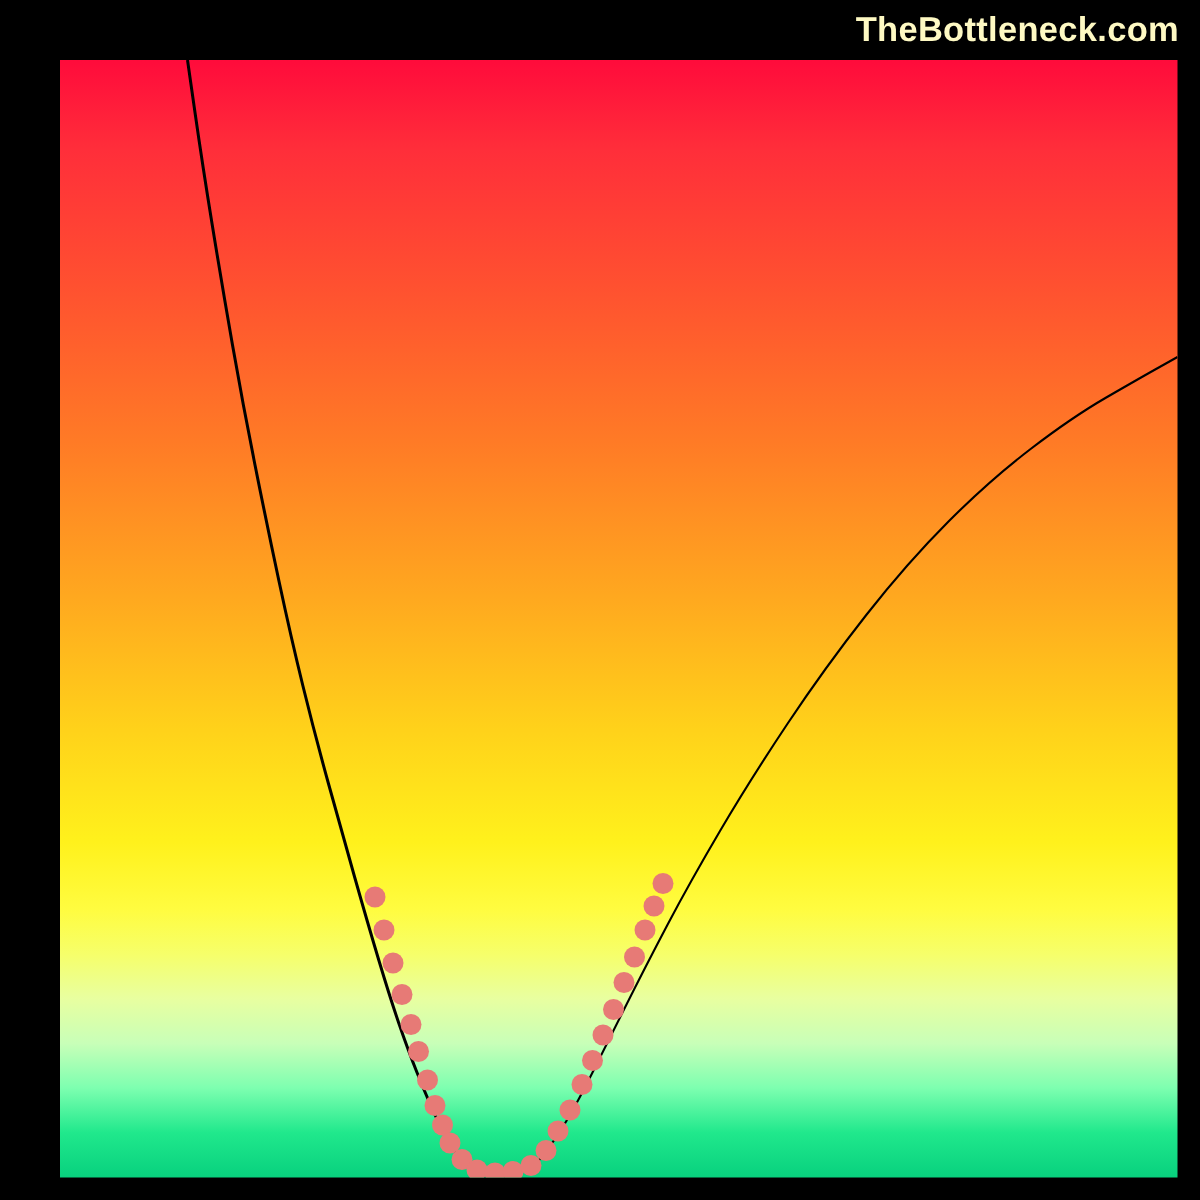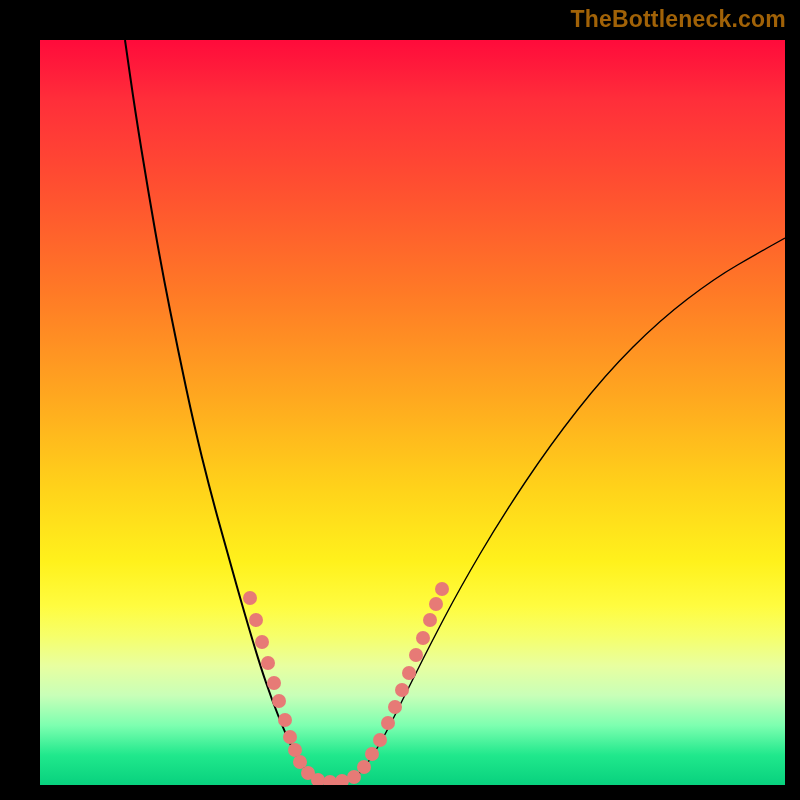--- a/index.html
+++ b/index.html
@@ -39,21 +39,21 @@
       #08d17e 100%
     );
   }
   .watermark {
     position: absolute;
     top: 6px;
     right: 14px;
     font-family: Arial, Helvetica, sans-serif;
     font-size: 23px;
     font-weight: 600;
-    color: #a16207;
+    color: #fef9c3;
     letter-spacing: 0.2px;
     user-select: none;
   }
   .svg-layer {
     position: absolute;
     left: 0;
     top: 0;
     width: 745px;
     height: 745px;
   }

